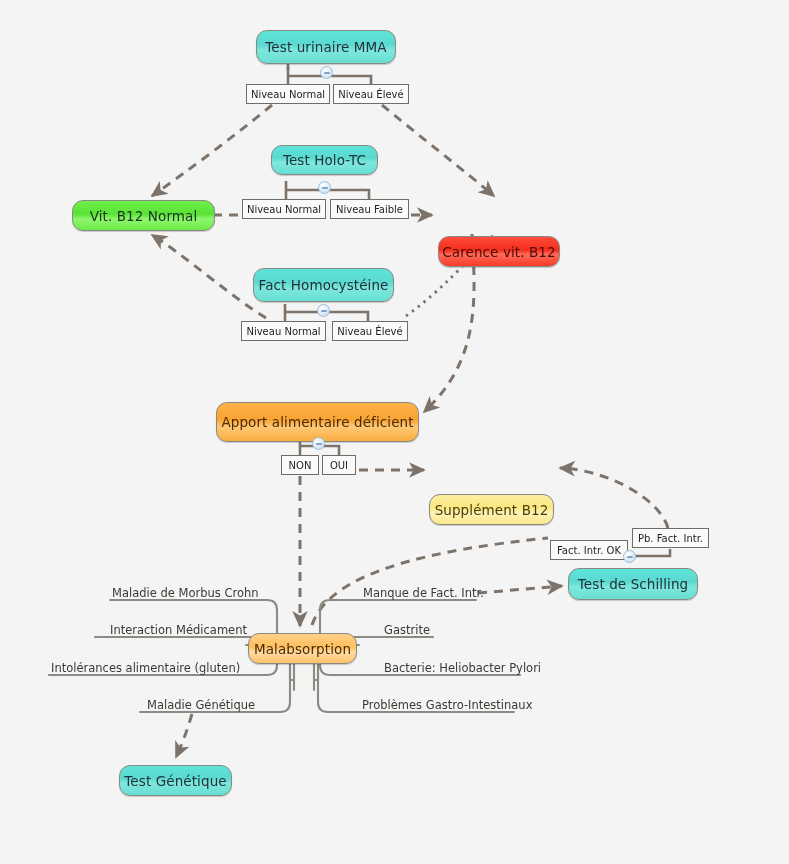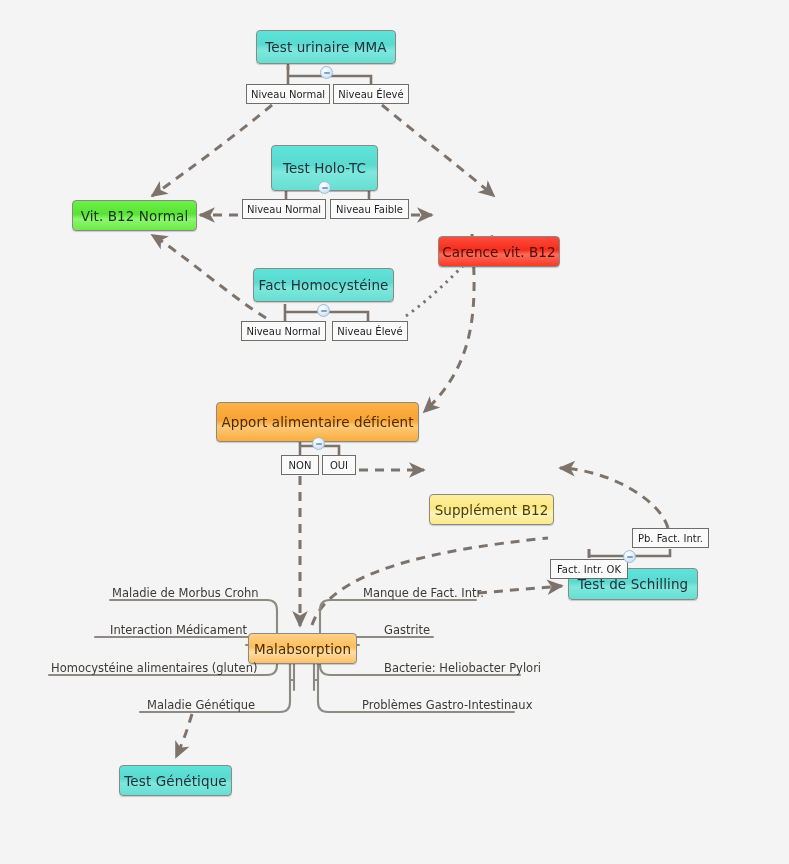--- a/index.html
+++ b/index.html
@@ -11,21 +11,21 @@
     position:relative;
   }
   #board{position:absolute;inset:0;width:789px;height:864px;}
   svg.edges{position:absolute;left:0;top:0;width:789px;height:864px;pointer-events:none;}
 
   
   .node{
     position:absolute;
     box-sizing:border-box;
     border:1.5px solid #8a8a84;
-    border-radius:4px;
+    border-radius:11px;
     display:flex;align-items:center;justify-content:center;
     font-size:13.5px;
     color:#22313a;
     white-space:nowrap;
     letter-spacing:.1px;
     box-shadow:0 1px 1px rgba(0,0,0,.18);
     padding:0 12px;
   }
   .n-teal{
     background:linear-gradient(180deg,#5fe4da 0%,#5ad9cf 42%,#7ee8dd 60%,#67ded2 100%);
@@ -162,44 +162,44 @@
       <path d="M277,627 L277,645 M277,645 L246,645"></path>
       <path d="M320,627 L320,645 M320,645 L359,645"></path>
       <path d="M290,664 L290,680 M290,680 L294,680"></path>
       <path d="M318,664 L318,680 M318,680 L314,680"></path>
       <path d="M294,664 L294,690"></path>
       <path d="M314,664 L314,690"></path>
     </g>
   </svg>
 
   <div class="node n-teal" style="left:256px;top:30px;width:140px;height:34px">Test urinaire MMA</div>
-  <div class="node n-teal" style="left:271px;top:145px;width:107px;height:46px">Test Holo-TC</div>
+  <div class="node n-teal" style="left:271px;top:145px;width:107px;height:30px">Test Holo-TC</div>
   <div class="node n-teal" style="left:253px;top:268px;width:141px;height:34px">Fact Homocystéine</div>
-  <div class="node n-green" style="left:72px;top:200px;width:125px;height:31px">Vit. B12 Normal</div>
+  <div class="node n-green" style="left:72px;top:200px;width:143px;height:31px">Vit. B12 Normal</div>
   <div class="node n-red" style="left:438px;top:200px;width:122px;height:31px">Carence vit. B12</div>
   <div class="node n-orange" style="left:216px;top:402px;width:203px;height:40px">Apport alimentaire  déficient</div>
   <div class="node n-yellow" style="left:429px;top:455px;width:125px;height:31px">Supplément B12</div>
   <div class="node n-teal" style="left:568px;top:568px;width:130px;height:32px">Test de Schilling</div>
   <div class="node n-orange2" style="left:248px;top:633px;width:109px;height:31px">Malabsorption</div>
   <div class="node n-teal" style="left:119px;top:765px;width:113px;height:31px">Test Génétique</div>
 
   <div class="opt" style="left:246px;top:84px;width:84px">Niveau Normal</div>
   <div class="opt" style="left:333px;top:84px;width:76px">Niveau Élevé</div>
   <div class="opt" style="left:242px;top:199px;width:84px">Niveau Normal</div>
   <div class="opt" style="left:330px;top:199px;width:79px">Niveau Faible</div>
   <div class="opt" style="left:241px;top:321px;width:85px">Niveau Normal</div>
   <div class="opt" style="left:332px;top:321px;width:76px">Niveau Élevé</div>
   <div class="opt" style="left:281px;top:455px;width:38px">NON</div>
   <div class="opt" style="left:322px;top:455px;width:34px">OUI</div>
-  <div class="opt" style="left:550px;top:559px;width:78px">Fact. Intr. OK</div>
+  <div class="opt" style="left:550px;top:540px;width:78px">Fact. Intr. OK</div>
   <div class="opt" style="left:632px;top:528px;width:77px">Pb. Fact. Intr.</div>
 
   <div class="branch" style="left:112px;top:586px">Maladie de Morbus Crohn</div>
   <div class="branch" style="left:110px;top:623px">Interaction Médicament</div>
-  <div class="branch" style="left:51px;top:661px">Homocystéine alimentaires (gluten)</div>
+  <div class="branch" style="left:51px;top:661px">Intolérances alimentaire (gluten)</div>
   <div class="branch" style="left:147px;top:698px">Maladie Génétique</div>
 
   <div class="branch" style="left:363px;top:586px">Manque de Fact. Intr.</div>
   <div class="branch" style="left:384px;top:623px">Gastrite</div>
   <div class="branch" style="left:384px;top:661px">Bacterie: Heliobacter Pylori</div>
   <div class="branch" style="left:362px;top:698px">Problèmes Gastro-Intestinaux</div>
 
   <div class="bubble" style="left:320px;top:66px"></div>
   <div class="bubble" style="left:318px;top:181px"></div>
   <div class="bubble" style="left:317px;top:304px"></div>

